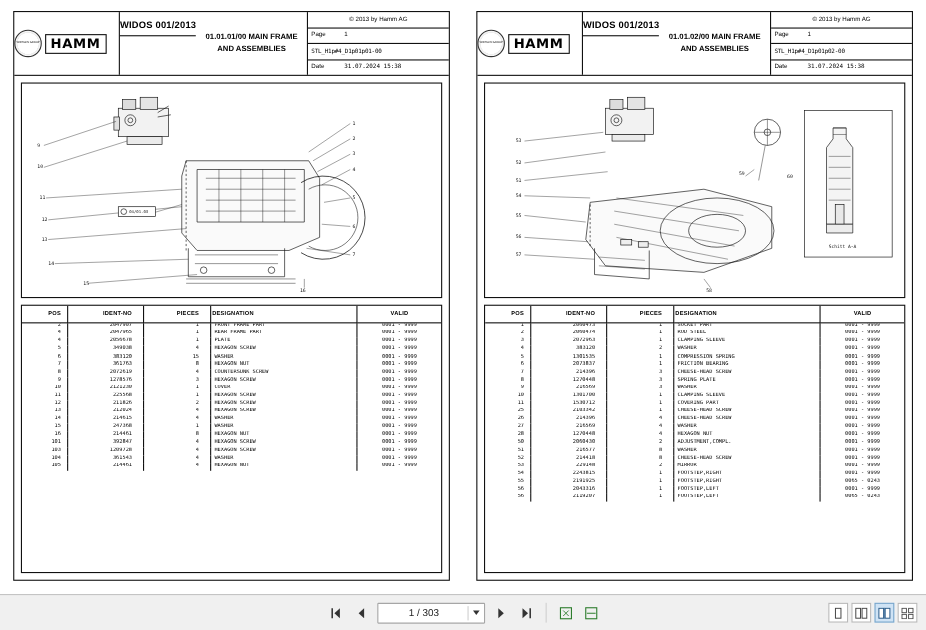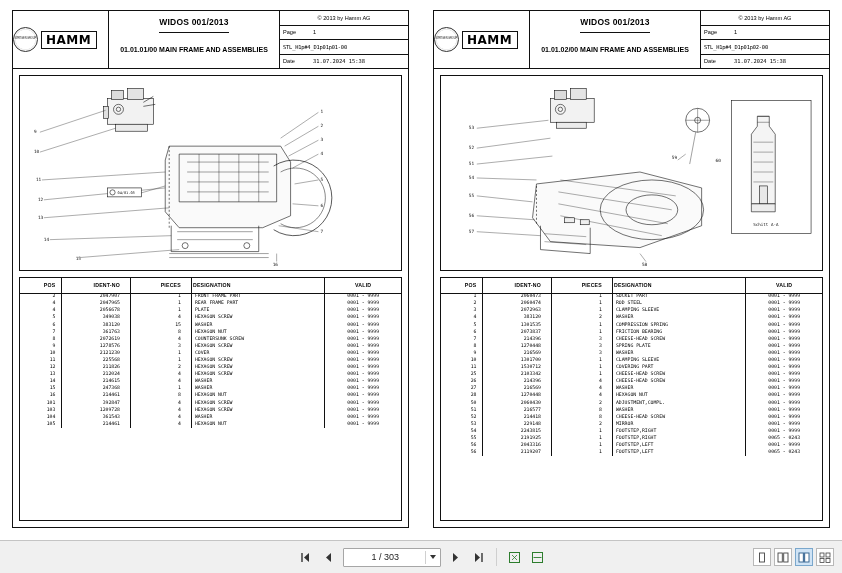--- a/index.html
+++ b/index.html
@@ -78,22 +78,21 @@
     position: absolute;
     left: 2px; top: 2px; bottom: 2px;
     width: 3px;
     background: repeating-linear-gradient(180deg,#111 0 1px,#fff 1px 2px);
     display: none;
   }
   .hdr-title {
     flex: 1;
     border-right: 1px solid #111;
     display: flex;
-    flex-direction: column;
-    align-items: center;
+    flex-direction: row;
   }
   .hdr-title-top {
     height: 22px;
     border-bottom: 1px solid #111;
     display: flex;
     align-items: center;
     justify-content: center;
     font-weight: bold;
     font-size: 8.5px;
     letter-spacing: 0.2px;

